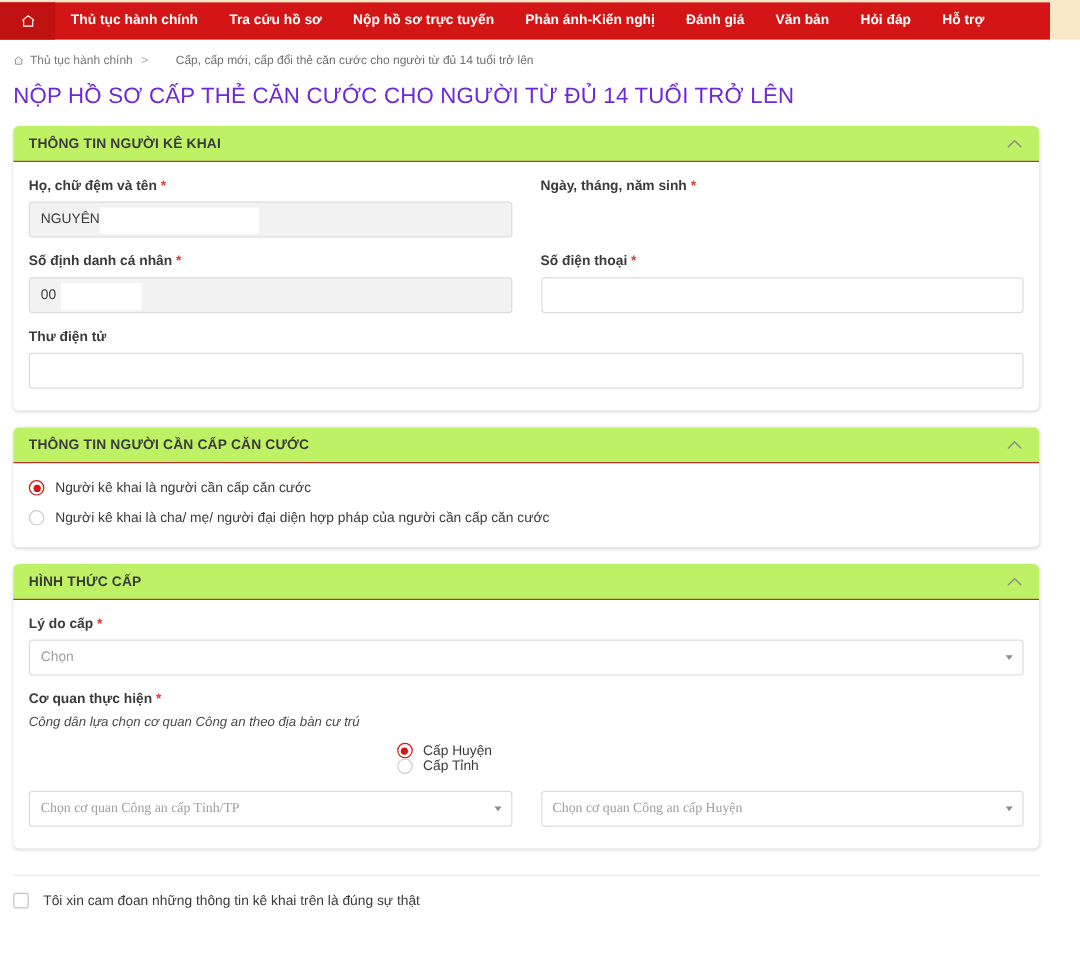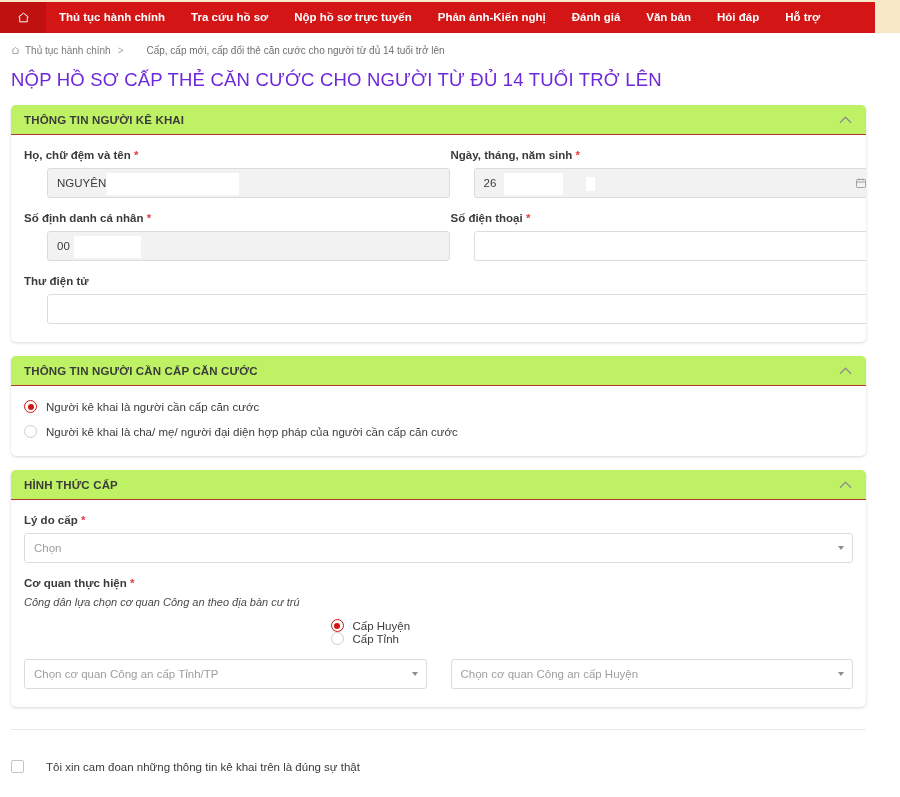--- a/index.html
+++ b/index.html
@@ -120,21 +120,20 @@
     width: 100%;
     height: 30px;
     border: 1px solid #dcdcdc;
     border-radius: 3px;
     background: #ffffff;
     display: flex;
     align-items: center;
     padding: 0 9px;
     font-size: 11.5px;
     color: #3b3b3b;
-    margin-left: 23px;
   }
   .input.filled { background: #f2f2f2; }
   .input .val { position: relative; z-index: 1; }
   
   .redact {
     position: absolute;
     background: #ffffff;
     z-index: 2;
   }
   .input .cal-icon {
@@ -204,23 +203,23 @@
     font-style: italic;
     color: #4a4a4a;
     margin: 0 0 11px 0;
   }
   .sub-label { margin-bottom: 5px; }
 
   
   .declaration {
     display: flex;
     align-items: flex-end;
-    gap: 22px;
+    gap: 12px;
     margin: 22px 0 0 11px;
-    padding-top: 30px;
+    padding-top: 14px;
     border-top: 1px solid #e8e8e8;
     width: 855px;
   }
   .checkbox {
     width: 13px; height: 13px;
     border: 1px solid #c4c4c4;
     border-radius: 2px;
     background: #fff;
     flex: 0 0 auto;
     cursor: pointer;
@@ -285,31 +284,20 @@
         <div class="input filled">
           <span class="val">NGUYÊN</span>
           <span class="redact" style="left:58px; top:4px; width:133px; height:22px;"></span>
         </div>
       </div>
       <div class="col">
         <label class="fld">
           <span>Ngày, tháng, năm sinh</span>
           <span class="req">*</span>
         </label>
-        <div class="input filled">
-          <span class="val">26</span>
-          <span class="redact" style="left:29px; top:4px; width:59px; height:22px;"></span>
-          <span class="redact" style="left:111px; top:8px; width:9px; height:14px;"></span>
-          <span class="cal-icon">
-            <svg width="12" height="12" viewBox="0 0 24 24" fill="none" stroke="#9a9a9a" stroke-width="1.8">
-              <rect x="3" y="5" width="18" height="16" rx="1.5"></rect>
-                <path d="M3 10h18M8 3v4M16 3v4"></path>
-            </svg>
-          </span>
-        </div>
       </div>
     </div>
 
     <div class="row">
       <div class="col">
         <label class="fld">
           <span>Số định danh cá nhân</span>
           <span class="req">*</span>
         </label>
         <div class="input filled">
@@ -401,21 +389,21 @@
             <span class="radio-label">Cấp Huyện</span>
           </div>
           <div class="radio-line">
             <span class="radio"></span>
             <span class="radio-label">Cấp Tỉnh</span>
           </div>
         </div>
       </div>
     </div>
 
-    <div class="row" style="">
+    <div class="row" style="font-family:Liberation Serif, serif;">
       <div class="col">
         <div class="select">
           <span>Chọn cơ quan Công an cấp Tỉnh/TP</span>
           <span class="caret"></span>
         </div>
       </div>
       <div class="col">
         <div class="select">
           <span>Chọn cơ quan Công an cấp Huyện</span>
           <span class="caret"></span>

